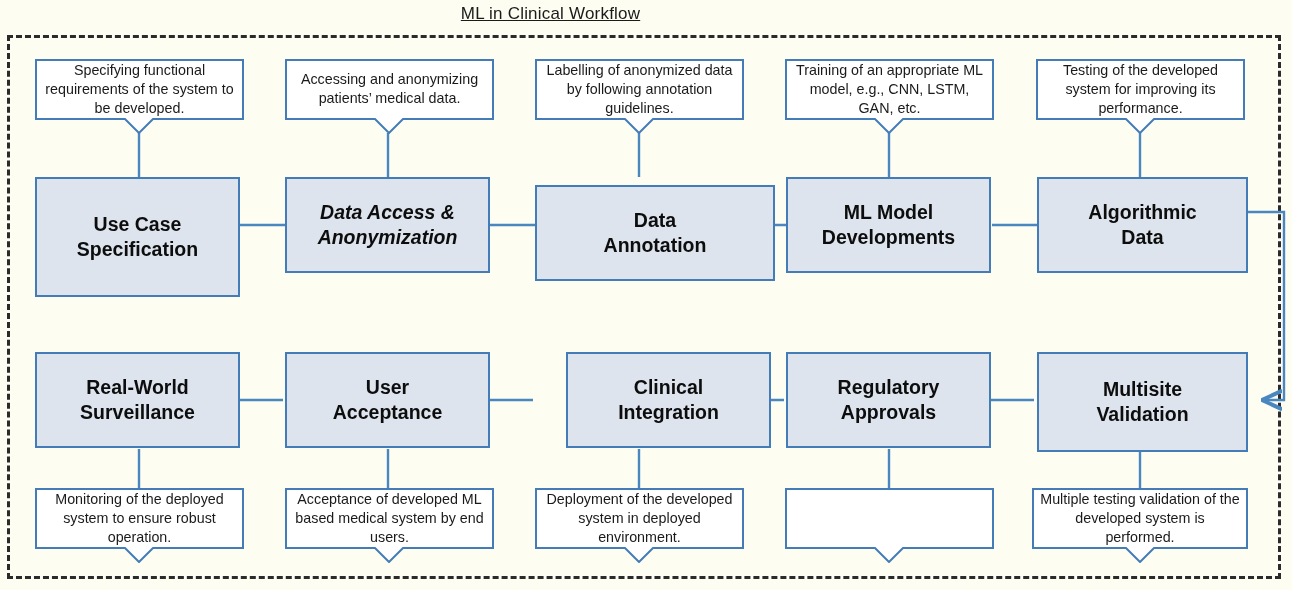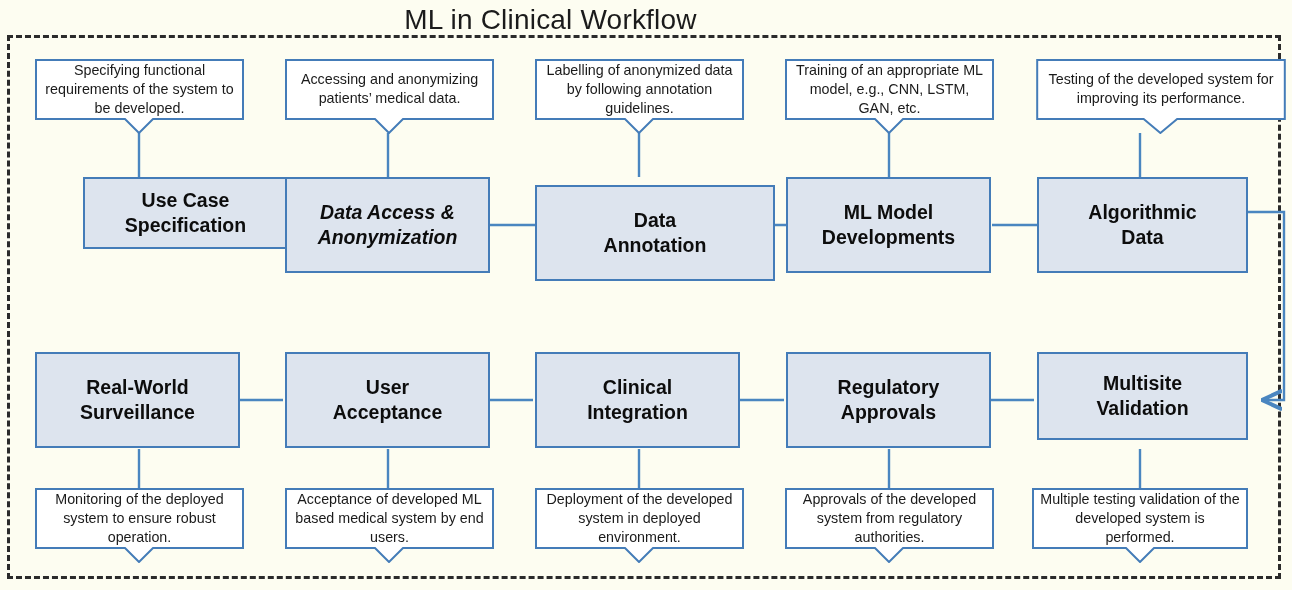--- a/index.html
+++ b/index.html
@@ -20,24 +20,25 @@
     left: 0; top: 0;
     width: 1292px;
     height: 590px;
   }
   .title {
     position: absolute;
     left: 0;
     top: 4px;
     width: 1101px;
     text-align: center;
-    font-size: 28px;
+    font-size: 17px;
     color: #1b1b1b;
     letter-spacing: 0.2px;
     font-family: "Liberation Sans", sans-serif;
+    text-decoration: underline;
   }
   .dashed-frame {
     position: absolute;
     left: 7px;
     top: 35px;
     width: 1274px;
     height: 544px;
     border: 3px dashed #2b2b2b;
     box-sizing: border-box;
   }
@@ -169,30 +170,30 @@
 
   <div class="callout" style="left:785px; top:59px; width:209px; height:75px;">
     <svg class="body" viewBox="0 0 209 75" preserveAspectRatio="none">
       <path d="M1,1 L208,1 L208,60 L118,60 L104,74 L90,60 L1,60 Z" fill="#ffffff" stroke="#447cb8" stroke-width="2" vector-effect="non-scaling-stroke"></path>
     </svg>
     <div class="txt">
       <span>Training of an appropriate ML model, e.g., CNN, LSTM, GAN, etc.</span>
     </div>
   </div>
 
-  <div class="callout" style="left:1036px; top:59px; width:250px; height:75px;">
+  <div class="callout" style="left:1036px; top:59px; width:209px; height:75px;">
     <svg class="body" viewBox="0 0 209 75" preserveAspectRatio="none">
       <path d="M1,1 L208,1 L208,60 L118,60 L104,74 L90,60 L1,60 Z" fill="#ffffff" stroke="#447cb8" stroke-width="2" vector-effect="non-scaling-stroke"></path>
     </svg>
     <div class="txt">
       <span>Testing of the developed system for improving its performance.</span>
     </div>
   </div>
 
-  <div class="pbox" style="left:35px; top:177px; width:205px; height:72px;margin-left:48px;">
+  <div class="pbox" style="left:35px; top:177px; width:205px; height:120px;">
     <span style="white-space:pre-line;">Use Case
 Specification</span>
   </div>
   <div class="pbox" style="left:285px; top:177px; width:205px; height:96px;">
     <span style="white-space:pre-line;font-style:italic;">Data Access &amp;
 Anonymization</span>
   </div>
   <div class="pbox" style="left:535px; top:177px; width:240px; height:96px;margin-top:8px;">
     <span style="white-space:pre-line;">Data
 Annotation</span>
@@ -207,29 +208,29 @@
   </div>
 
   <div class="pbox" style="left:35px; top:352px; width:205px; height:96px;">
     <span style="white-space:pre-line;">Real-World
 Surveillance</span>
   </div>
   <div class="pbox" style="left:285px; top:352px; width:205px; height:96px;">
     <span style="white-space:pre-line;">User
 Acceptance</span>
   </div>
-  <div class="pbox" style="left:535px; top:352px; width:205px; height:96px;">
+  <div class="pbox" style="left:566px; top:352px; width:205px; height:96px;">
     <span style="white-space:pre-line;">Clinical
 Integration</span>
   </div>
   <div class="pbox" style="left:786px; top:352px; width:205px; height:96px;">
     <span style="white-space:pre-line;">Regulatory
 Approvals</span>
   </div>
-  <div class="pbox" style="left:1037px; top:352px; width:211px; height:88px;">
+  <div class="pbox" style="left:1037px; top:352px; width:211px; height:100px;">
     <span style="white-space:pre-line;">Multisite
 Validation</span>
   </div>
 
   <div class="callout" style="left:35px; top:488px; width:209px; height:75px;">
     <svg class="body" viewBox="0 0 209 75" preserveAspectRatio="none">
       <path d="M1,1 L208,1 L208,60 L118,60 L104,74 L90,60 L1,60 Z" fill="#ffffff" stroke="#447cb8" stroke-width="2" vector-effect="non-scaling-stroke"></path>
     </svg>
     <div class="txt">
       <span>Monitoring of the deployed system to ensure robust operation.</span>
@@ -251,23 +252,20 @@
     </svg>
     <div class="txt">
       <span>Deployment of the developed system in deployed environment.</span>
     </div>
   </div>
 
   <div class="callout" style="left:785px; top:488px; width:209px; height:75px;">
     <svg class="body" viewBox="0 0 209 75" preserveAspectRatio="none">
       <path d="M1,1 L208,1 L208,60 L118,60 L104,74 L90,60 L1,60 Z" fill="#ffffff" stroke="#447cb8" stroke-width="2" vector-effect="non-scaling-stroke"></path>
     </svg>
-    <div class="txt">
-      <span>Approvals of the developed system from regulatory authorities.</span>
-    </div>
   </div>
 
   <div class="callout" style="left:1032px; top:488px; width:216px; height:75px;">
     <svg class="body" viewBox="0 0 216 75" preserveAspectRatio="none">
       <path d="M1,1 L215,1 L215,60 L122,60 L108,74 L94,60 L1,60 Z" fill="#ffffff" stroke="#447cb8" stroke-width="2" vector-effect="non-scaling-stroke"></path>
     </svg>
     <div class="txt">
       <span>Multiple testing validation of the developed system is performed.</span>
     </div>
   </div>

